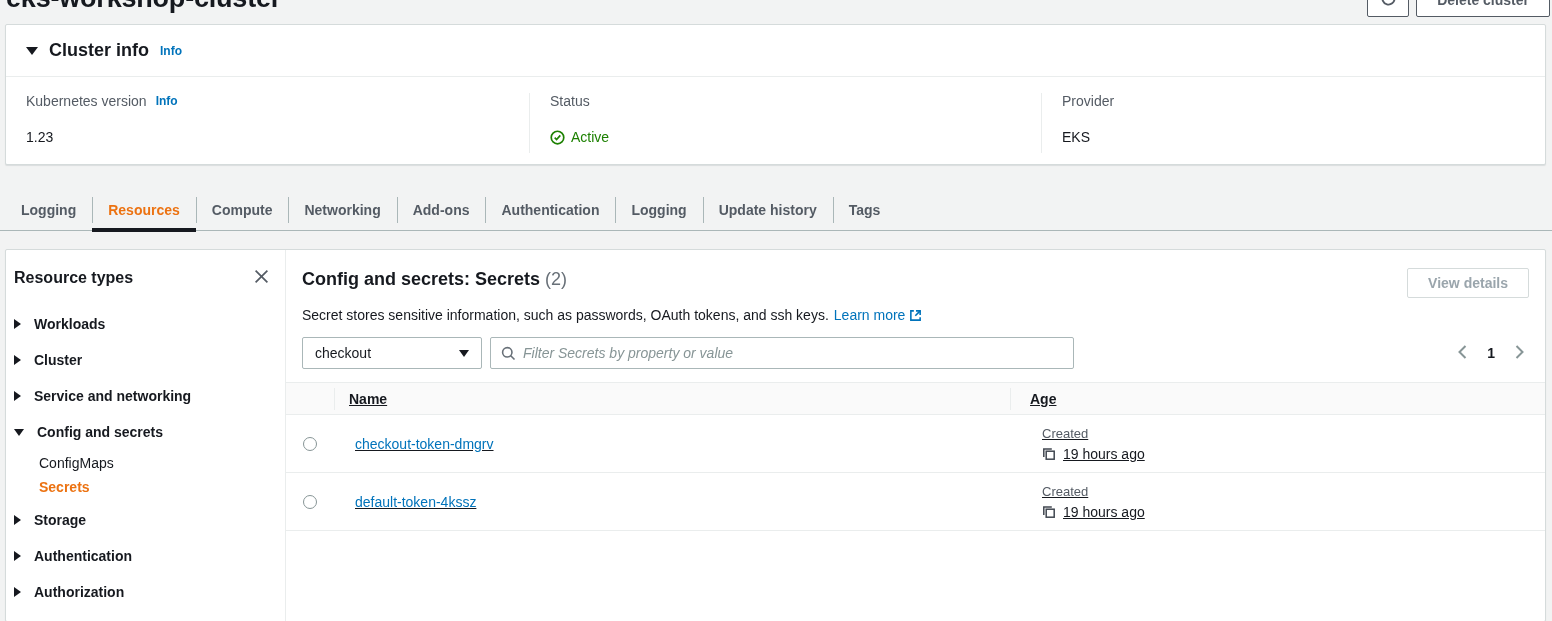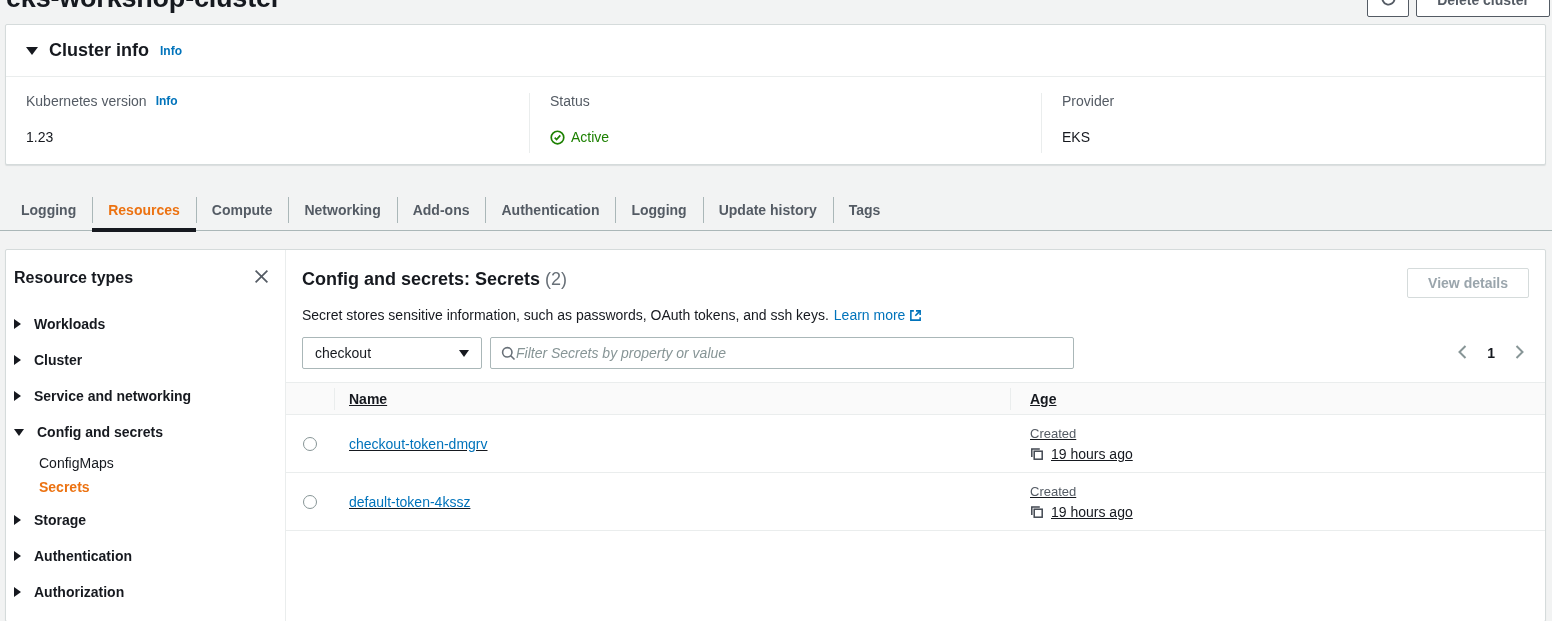--- a/index.html
+++ b/index.html
@@ -100,21 +100,21 @@
     width:180px; height:32px; border:1px solid #aab7b8; border-radius:2px; background:#fff;
     display:flex; align-items:center; justify-content:space-between; padding:0 12px;
     font-size:14px; color:#16191f; cursor:pointer;
   }
   .dd-caret {
     width:0; height:0; border-left:5px solid transparent; border-right:5px solid transparent;
     border-top:7px solid #16191f;
   }
   .search-box {
     margin-left:8px; width:584px; height:32px; border:1px solid #aab7b8; border-radius:2px;
-    background:#fff; display:flex; align-items:center; padding:0 10px; 
+    background:#fff; display:flex; align-items:center; padding:0 10px; gap:7px;
   }
   .search-box input {
     border:none; outline:none; flex:1; font-size:14px; font-style:italic;
     font-family:"Liberation Sans", sans-serif; color:#16191f; background:transparent;
   }
   .search-box input::placeholder { color:#879596; font-style:italic; opacity:1; }
   .pagination { margin-left:auto; display:flex; align-items:center; gap:19px; padding-right:4px; }
   .page-num { font-size:14px; font-weight:700; color:#16191f; }
   .pg-btn { background:none; border:none; cursor:pointer; display:flex; align-items:center; padding:0; }
   
@@ -124,21 +124,21 @@
     border-top:1px solid #eaeded; border-bottom:1px solid #eaeded;
     font-size:14px; font-weight:700; color:#16191f;
   }
   .col-select { width:48px; display:flex; justify-content:center; flex-shrink:0; }
   .col-name { width:676px; padding-left:15px; position:relative; flex-shrink:0; }
   .col-age { flex:1; padding-left:20px; position:relative; }
   .t-header .col-name::before, .t-header .col-age::before {
     content:""; position:absolute; left:0; top:50%; transform:translateY(-50%);
     width:1px; height:22px; background:#eaeded;
   }
-  .t-row { display:flex; align-items:center; height:58px; border-bottom:1px solid #eaeded; }
+  .t-row { display:flex; align-items:center; height:58px; border-bottom:1px solid #eaeded;gap:6px; }
   .radio {
     width:14px; height:14px; border:1px solid #879596; border-radius:50%; background:#fff;
     cursor:pointer; display:inline-block;
   }
   .row-link { font-size:14px; color:#0073bb; text-decoration:none; cursor:pointer; }
   .age-cell { display:flex; flex-direction:column; justify-content:center; }
   .created { font-size:13px; color:#545b64; }
   .age-line { margin-top:5px; display:flex; align-items:center; gap:7px; font-size:14px; color:#16191f; }
 </style>
 </head>

